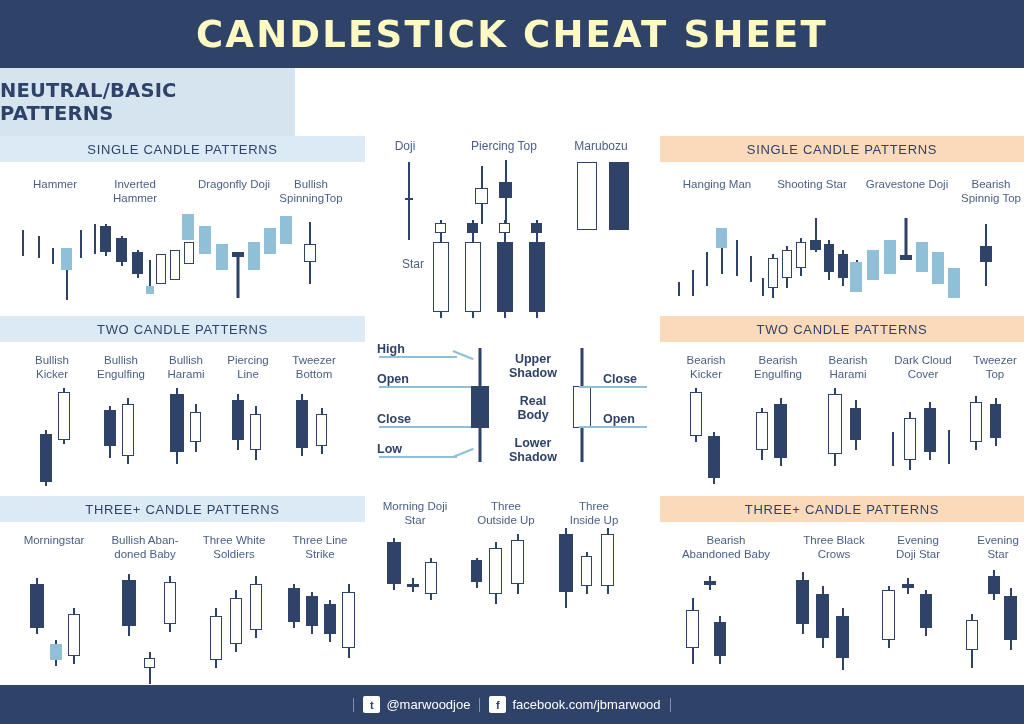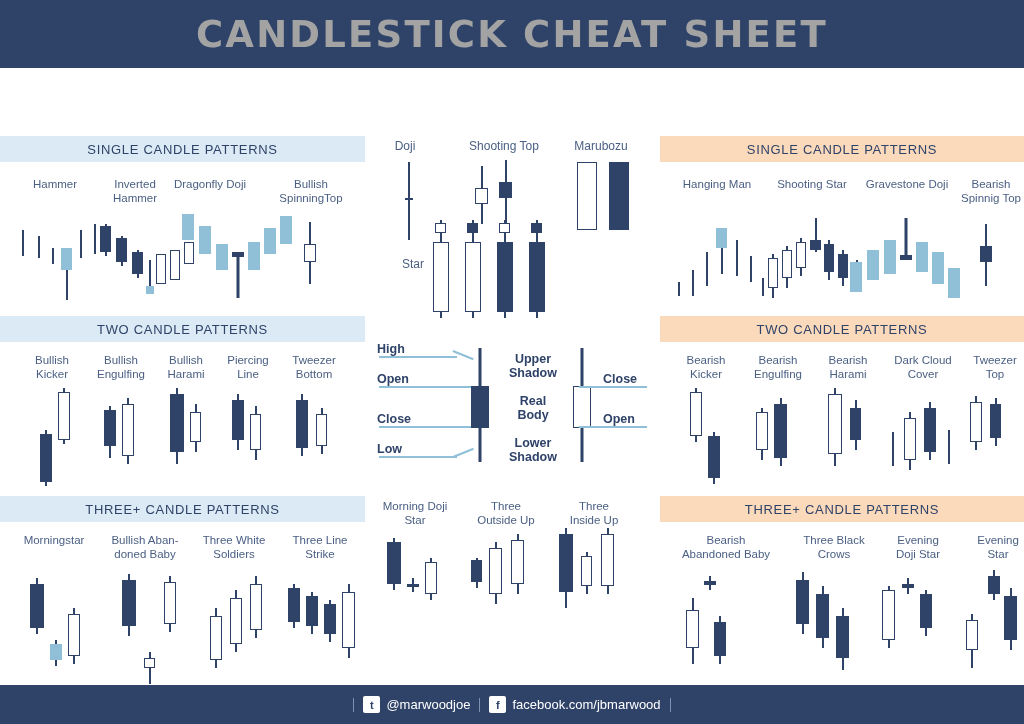--- a/index.html
+++ b/index.html
@@ -11,21 +11,21 @@
     overflow: hidden;
   }
   #sheet { position: relative; width: 1024px; height: 724px; background: #fff; }
 
   
   .title-bar {
     height: 68px; background: #2f4369;
     display: flex; align-items: center; justify-content: center;
   }
   .title-bar .title {
-    color: #a3a3a3;
+    color: #fef9c3;
     font-size: 37px;
     font-weight: bold;
     letter-spacing: 2.2px;
     font-family: "DejaVu Sans", sans-serif;
     text-transform: uppercase;
   }
 
   
   .col-head-row { display: flex; height: 68px; }
   .col-head {
@@ -106,32 +106,33 @@
 </head>
 <body>
 
 <div id="sheet">
 
   <div class="title-bar">
     <div class="title">CANDLESTICK CHEAT SHEET</div>
   </div>
 
   <div class="col-head-row">
+    <div class="col-head neutral">NEUTRAL/BASIC PATTERNS</div>
   </div>
 
   <div class="body-row">
 
     <div class="col bullish">
 
       <div class="band bull">SINGLE CANDLE PATTERNS</div>
       <div class="section" style="height:154px">
         <div class="plabel" style="left:10px;top:16px;width:90px">Hammer</div>
         <div class="plabel" style="left:92px;top:16px;width:86px">Inverted
 Hammer</div>
-        <div class="plabel" style="left:160px;top:16px;width:100px">Dragonfly Doji</div>
+        <div class="plabel" style="left:184px;top:16px;width:100px">Dragonfly Doji</div>
         <div class="plabel" style="left:264px;top:16px;width:94px">Bullish
 SpinningTop</div>
 
         <div class="pat" style="left:18px;top:60px;width:82px;height:80px">
           <div class="cd" style="left:2px;top:8px;width:6px;height:26px">
               <div class="wick" style="top:0;height:26px;background:#2f4369"></div>
             </div>
           <div class="cd" style="left:18px;top:14px;width:6px;height:22px">
               <div class="wick" style="top:0;height:22px;background:#2f4369"></div>
             </div>
@@ -353,21 +354,21 @@
             <div class="body" style="top:8px;height:56px;background:#ffffff;border:1.4px solid #2f4369"></div>
           </div>
         </div>
       </div>
     </div>
 
     <div class="col neutral">
 
       <div class="section" style="height:190px">
         <div class="plabel" style="left:20px;top:4px;width:40px;font-size:12px">Doji</div>
-        <div class="plabel" style="left:96px;top:4px;width:86px;font-size:12px">Shooting Top</div>
+        <div class="plabel" style="left:96px;top:4px;width:86px;font-size:12px">Piercing Top</div>
         <div class="plabel" style="left:198px;top:4px;width:76px;font-size:12px">Marubozu</div>
         <div class="plabel" style="left:28px;top:122px;width:40px;font-size:12px">Star</div>
 
         <div class="pat" style="left:36px;top:26px;width:14px;height:80px">
           <div class="cd" style="left:4px;top:0px;width:8px;height:78px">
             <div class="wick" style="top:0;height:78px;background:#2f4369"></div>
             <div class="body" style="top:36px;height:2px;background:#2f4369"></div>
           </div>
         </div>
 

